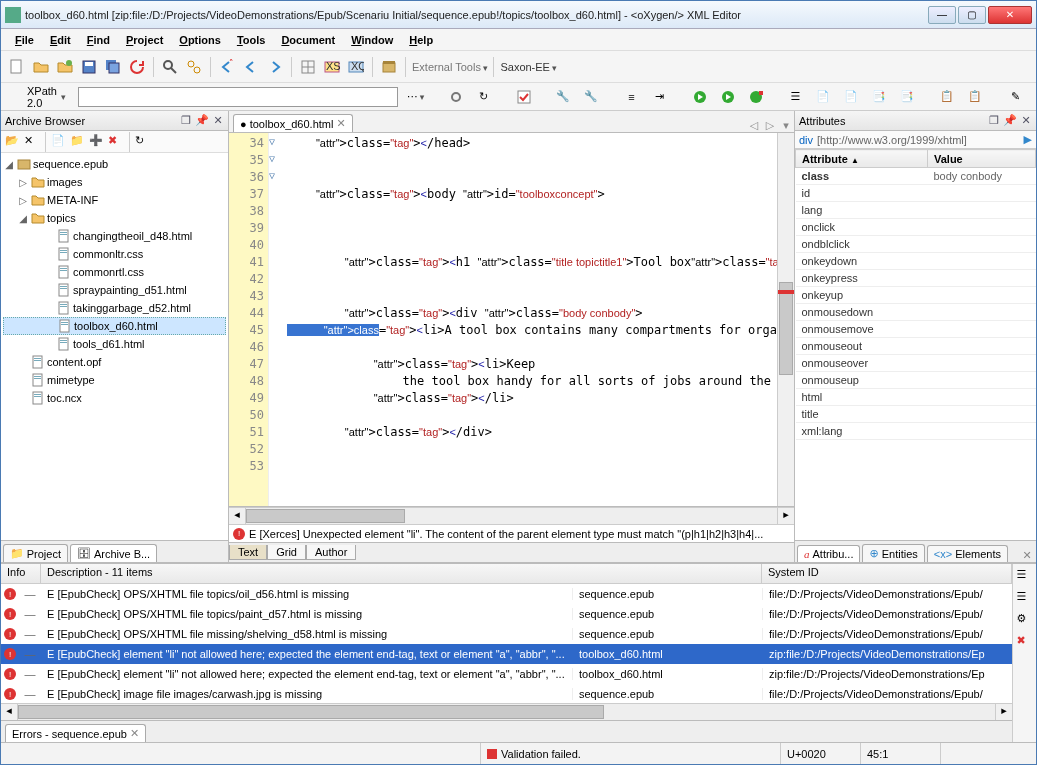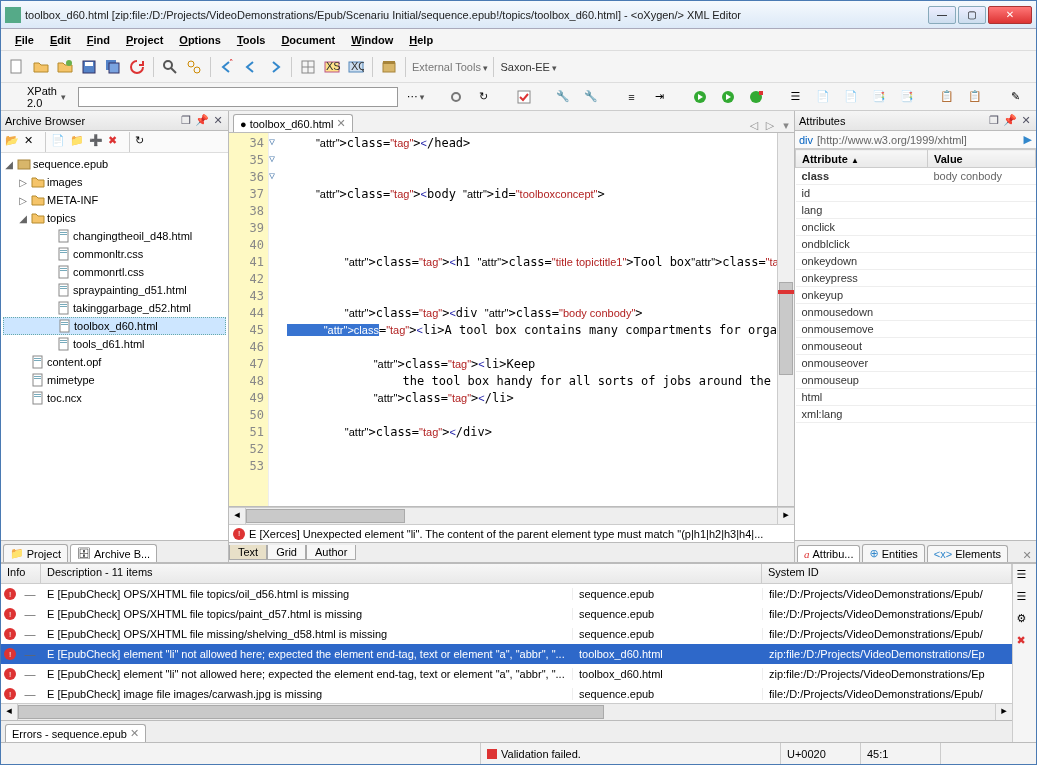--- a/index.html
+++ b/index.html
@@ -593,20 +593,24 @@
             </tr>
             <tr>
               <td>onmouseup</td>
               <td class="v"></td>
             </tr>
             <tr>
               <td>html</td>
               <td class="v"></td>
             </tr>
             <tr>
+              <td>title</td>
+              <td class="v"></td>
+            </tr>
+            <tr>
               <td>xml:lang</td>
               <td class="v"></td>
             </tr>
           </tbody>
       </table>
     </div>
     <div class="right-tabs">
       <div class="tab" style="background:#fff;">
           <span style="color:#d33;font-style:italic;font-family:serif;">a</span> 
           <span>Attribu...</span>

